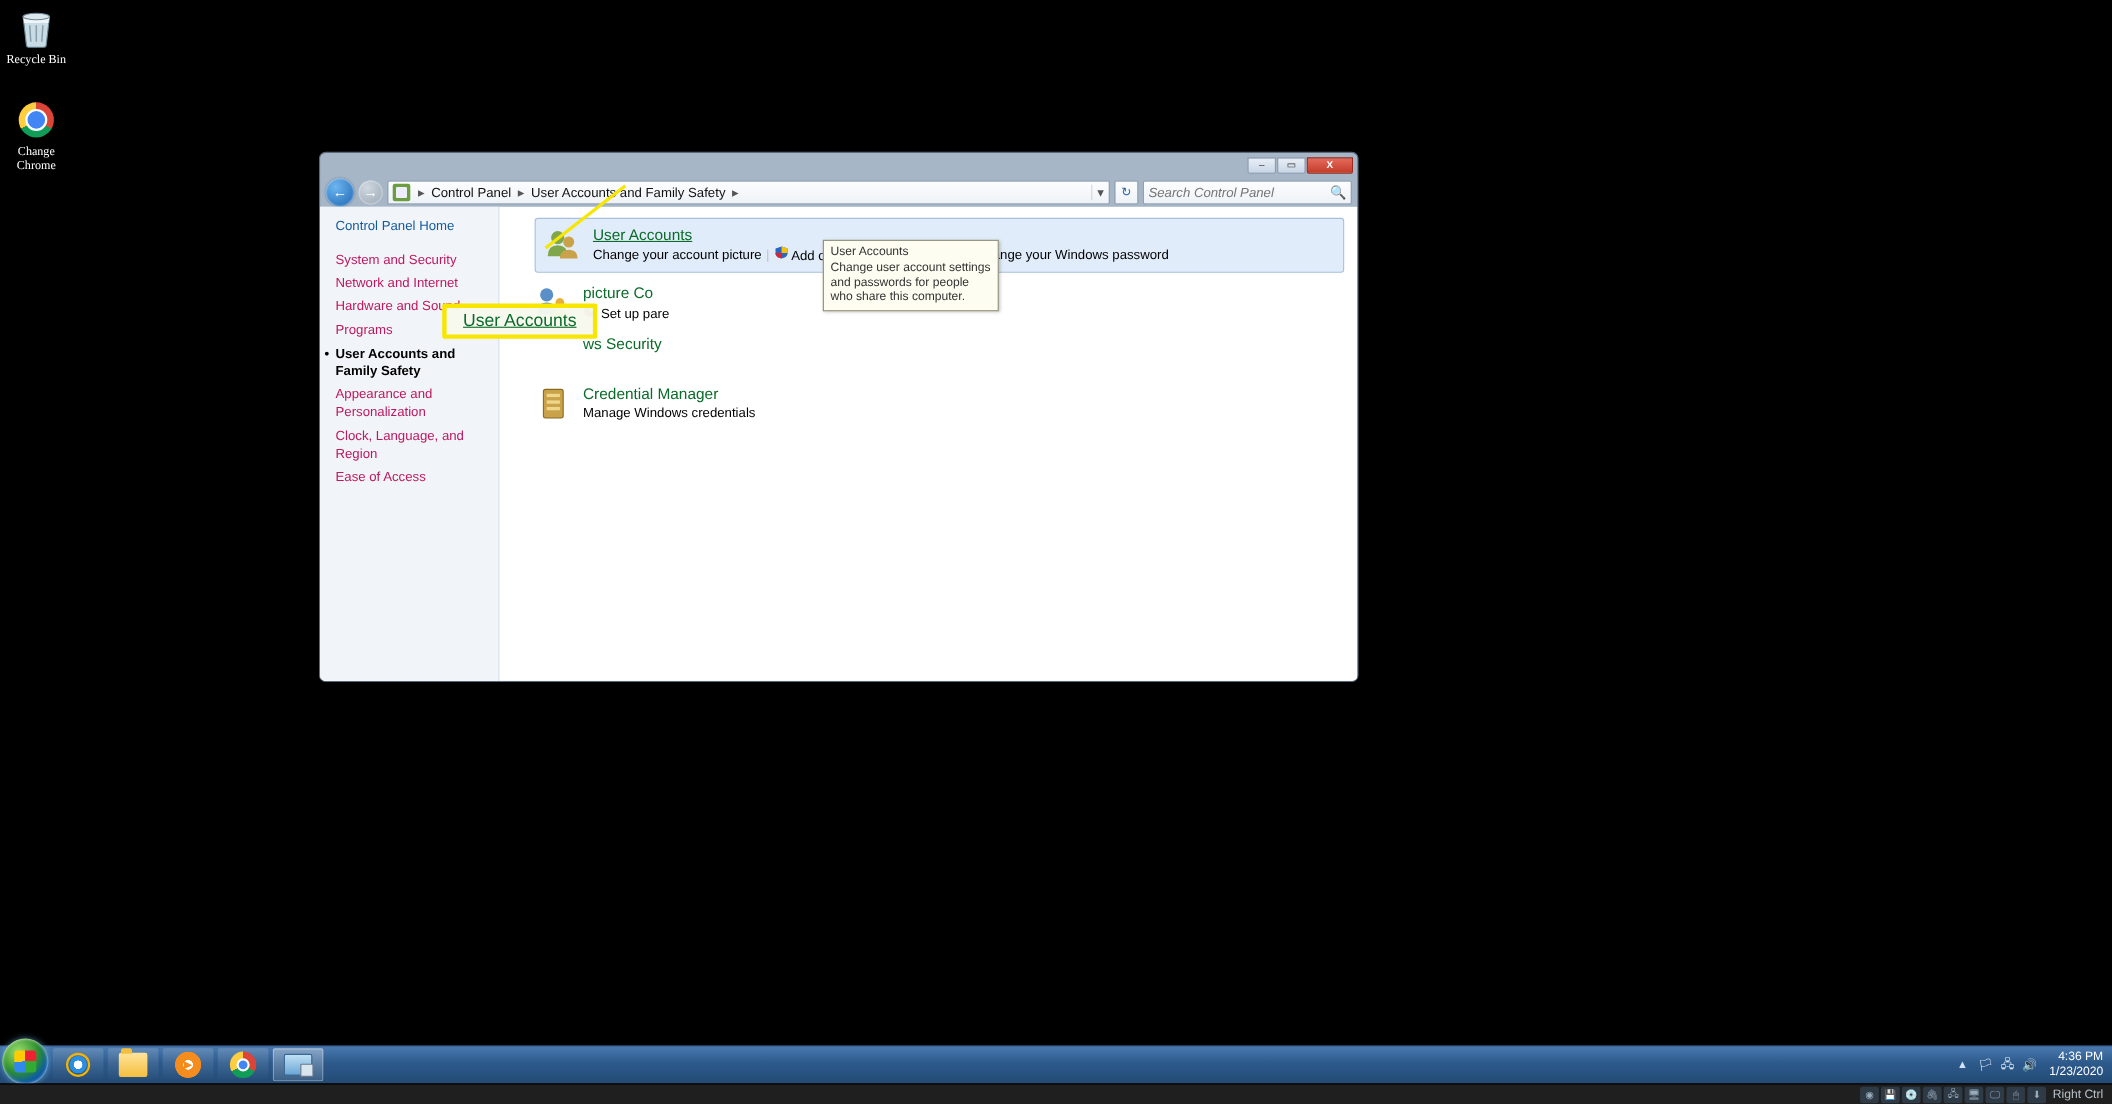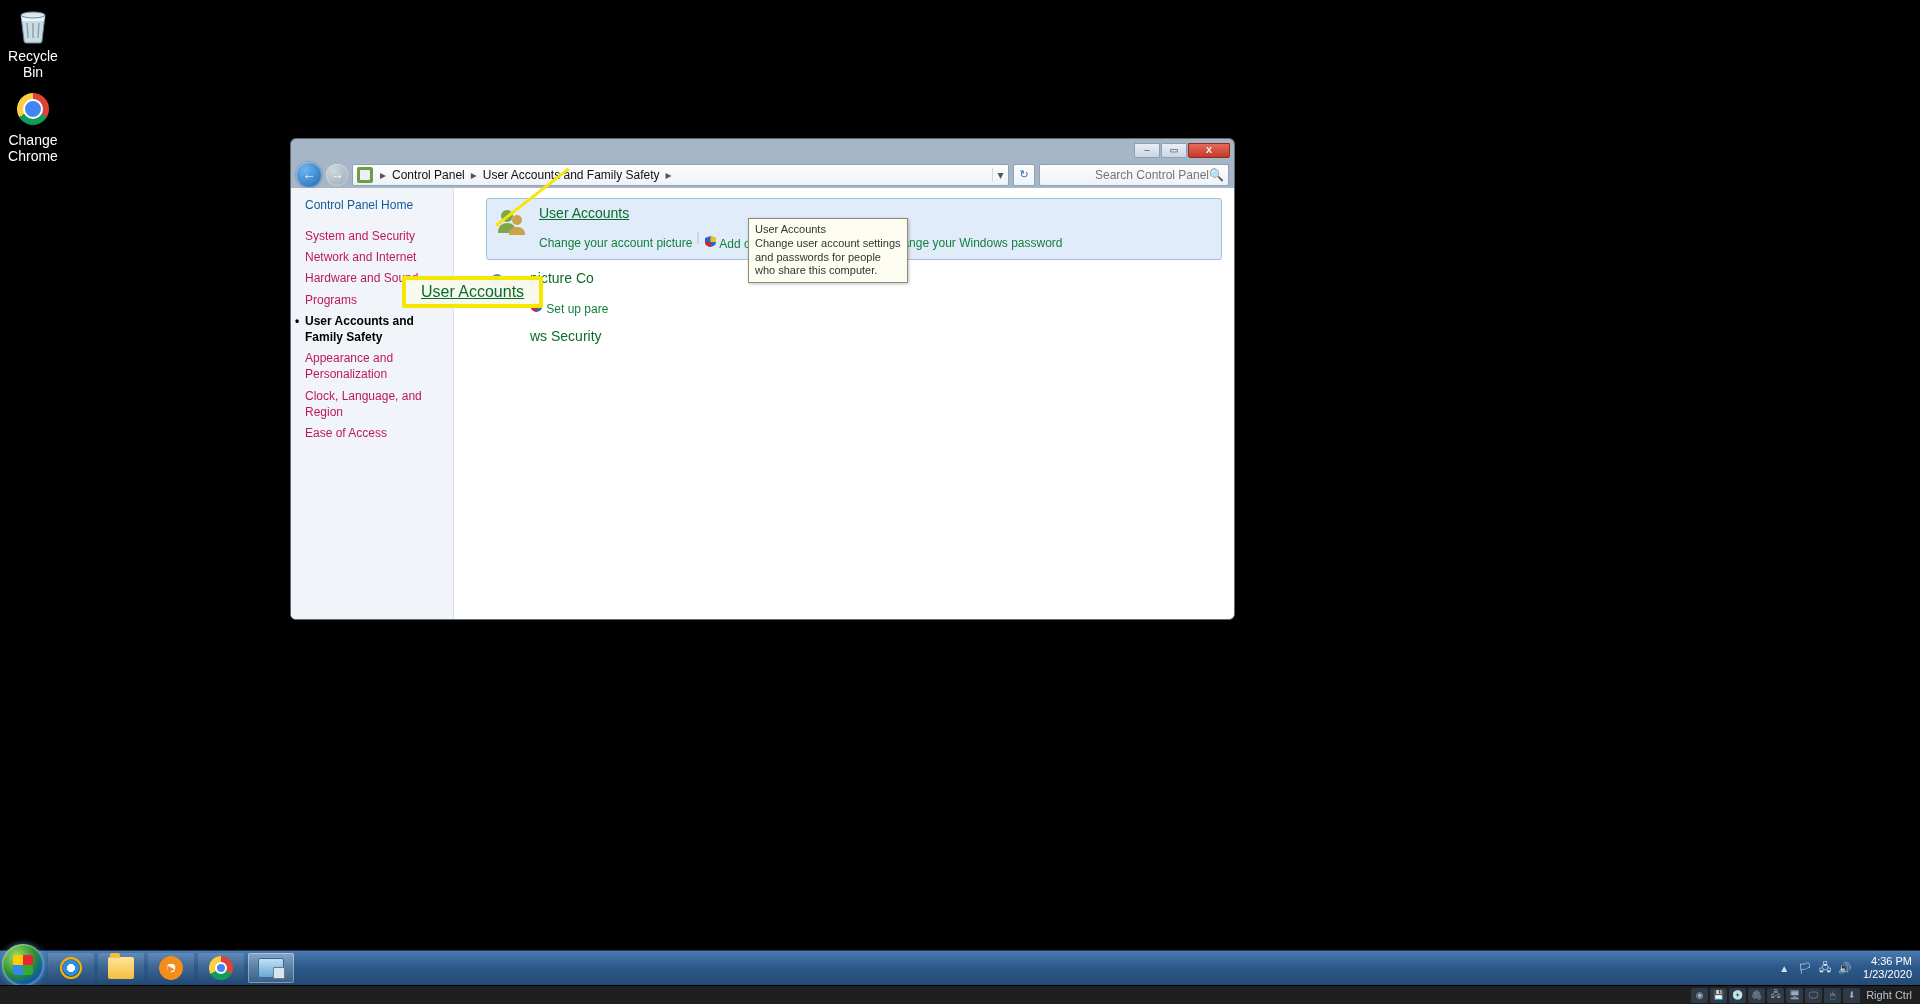--- a/index.html
+++ b/index.html
@@ -1,21 +1,21 @@
 <!DOCTYPE html>
 <html><head>
 <meta charset="utf-8">
 <style>
 * { margin: 0; padding: 0; box-sizing: border-box; font-family: "Segoe UI", Tahoma, sans-serif; }
 html, body { width: 1920px; height: 1004px; overflow: hidden; background: #000; position: relative; }
 
 
 .desktop-icon { position: absolute; width: 58px; text-align: center; cursor: pointer; }
 .desktop-icon .ic { width: 42px; height: 42px; margin: 0 auto 2px; display: flex; align-items: center; justify-content: center; }
-.desktop-icon .lbl { color: #fff; font-size: 14px; text-shadow: 1px 1px 2px #000; line-height: 1.15; }
+.desktop-icon .lbl { color: #fff; font-size: 11px; text-shadow: 1px 1px 2px #000; line-height: 1.15; font-family: Liberation Serif, serif; }
 
 
 .win7-window { position: absolute; left: 290px; top: 138px; width: 945px; height: 482px; background: rgba(180,198,216,0.92); border: 1px solid #5a6a7a; border-radius: 6px; box-shadow: 0 0 14px rgba(0,0,0,0.6); overflow: hidden; }
 .titlebar { height: 22px; display: flex; justify-content: flex-end; align-items: center; padding-right: 4px; gap: 1px; }
 .win-btn { width: 26px; height: 15px; border-radius: 0 0 2px 2px; display: flex; align-items: center; justify-content: center; font-size: 9px; color: #333; cursor: pointer; }
 .win-btn.min { background: linear-gradient(#e9eef5,#c9d6e6); border:1px solid #8fa0b4; }
 .win-btn.max { background: linear-gradient(#e9eef5,#c9d6e6); border:1px solid #8fa0b4; }
 .win-btn.close { width: 42px; background: linear-gradient(#e56a5c,#c33b28); border:1px solid #9a2a1d; color:#fff; font-weight:bold; }
 
 .nav-row { height: 27px; display: flex; align-items: center; padding: 0 5px; gap: 4px; }
@@ -23,38 +23,38 @@
 .nav-back { background: radial-gradient(circle at 35% 30%, #6db6f0, #1a62b0); box-shadow: inset 0 0 2px #fff, 0 0 2px rgba(0,0,0,0.4); }
 .nav-fwd  { width:22px; height:22px; background: radial-gradient(circle at 35% 30%, #cfd8e0, #99a6b3); box-shadow: inset 0 0 2px #fff; }
 .addr-bar { flex: 1; height: 22px; background: linear-gradient(#fdfdfe,#eef2f7); border: 1px solid #8fa2b4; border-radius: 2px; display: flex; align-items: center; font-size: 12px; color: #111; overflow:hidden; }
 .addr-ic { width:16px; height:16px; margin: 0 4px; background:#6a9e41; border-radius:2px; position:relative; }
 .addr-ic::after{content:"";position:absolute;inset:3px;background:#eef;border-radius:1px;}
 .addr-bar .crumb { padding: 0 3px; cursor:pointer; }
 .addr-bar .arrow { padding: 0 3px; color:#555; cursor:pointer; }
 .addr-drop { width:16px; text-align:center; color:#555; cursor:pointer; border-left:1px solid #cfd8e0;}
 .refresh-btn { width:22px; height:22px; background:linear-gradient(#fdfdfe,#eef2f7); border:1px solid #8fa2b4; border-radius:2px; display:flex; align-items:center; justify-content:center; font-size:11px; color:#2a66a8; cursor:pointer;}
 .search-box { width:190px; height:22px; background:linear-gradient(#fdfdfe,#eef2f7); border:1px solid #8fa2b4; border-radius:2px; display:flex; align-items:center; padding:0 4px; }
-.search-box input { flex:1; border:none; background:transparent; font-size:12px; color:#7a7a7a; outline:none;text-align:right; }
+.search-box input { flex:1; border:none; background:transparent; font-size:12px; font-style:italic; color:#7a7a7a; outline:none; }
 .search-box .mag { font-size:12px; color:#2a66a8; cursor:pointer; }
 
 .content-row { display:flex; height: calc(100% - 49px); background:#fff;gap:20px; }
 .side-nav { width:163px; background:#f1f5fa; border-right:1px solid #d9e0e8; padding:10px 0 10px 14px; }
 .side-nav .home { color:#145a9a; font-size:12px; margin-bottom:16px; cursor:pointer; }
 .side-nav .link { display:block; color:#be185d; font-size:12px; margin-bottom:5px; text-decoration:none; cursor:pointer; line-height:1.35; }
 .side-nav .link.current { color:#000; font-weight:bold; position:relative; padding-left:0; }
 .side-nav .link.current::before { content:"•"; position:absolute; left:-10px; color:#000; }
 
 .main-pane { flex:1; padding:10px 12px; position:relative; }
 .cat-block { display:flex; gap:10px; margin-bottom:12px; }
 .cat-icon { width:34px; height:34px; flex-shrink:0; border-radius:4px; display:flex; align-items:center; justify-content:center; }
 .cat-body { flex:1; }
 .cat-head { color:#0b6b2a; font-size:14px; cursor:pointer; }
 .cat-head.under { text-decoration: underline; }
 .sub-row { display:flex; flex-wrap:wrap; gap:4px; align-items:center; margin-top:2px; }
-.sub-row .sl { color:#15803d; font-size:12px; cursor:pointer; white-space:nowrap;margin-top:12px; }
+.sub-row .sl { color:#000000; font-size:12px; cursor:pointer; white-space:nowrap; }
 .sub-row .sep { color:#bcc4cc; font-size:12px; }
 
 .block-highlight { background: rgba(200,220,245,0.55); border:1px solid #a8c0de; border-radius:3px; padding:6px 8px 8px; margin-bottom:10px; }
 
 .tooltip { position:absolute; left:274px; top:30px; width:160px; background:#fdfdf1; border:1px solid #8c8c78; padding:4px 6px; font-size:11px; color:#333; line-height:1.25; box-shadow:1px 1px 3px rgba(0,0,0,0.25); z-index:50; }
 
 
 .callout-box { position:absolute; left:402px; top:276px; width:141px; height:32px; border:4px solid #f7e600; background: rgba(247,249,238,0.96); display:flex; align-items:center; justify-content:center; z-index:200; border-radius:2px; }
 .callout-box span { color:#0b6b2a; font-size:16px; text-decoration: underline; }
 .callout-line { position:absolute; left:496px; top:224px; width:92px; height:3px; background:#f7e600; transform: rotate(-38deg); transform-origin: left center; z-index:199; }
@@ -219,20 +219,36 @@
         </div>
       </div>
 
       <div class="cat-block">
         <div class="cat-icon" style="visibility:hidden;"></div>
         <div class="cat-body">
           <div class="cat-head">ws Security</div>
         </div>
       </div>
 
+      <div class="cat-block">
+        <div class="cat-icon">
+          <svg width="30" height="34" viewBox="0 0 30 34">
+              <rect x="6" y="4" width="18" height="26" rx="2" fill="#c9a24a" stroke="#8a6a20"></rect>
+              <rect x="9" y="8" width="12" height="3" fill="#eed68a"></rect>
+              <rect x="9" y="14" width="12" height="3" fill="#eed68a"></rect>
+              <rect x="9" y="20" width="12" height="3" fill="#eed68a"></rect>
+            </svg>
+        </div>
+        <div class="cat-body">
+          <div class="cat-head">Credential Manager</div>
+          <div class="sub-row">
+            <span class="sl">Manage Windows credentials</span>
+          </div>
+        </div>
+      </div>
 
     </div>
   </div>
 </div>
 
 <div class="callout-line"></div>
 <div class="callout-box">
   <span>User Accounts</span>
 </div>
 

